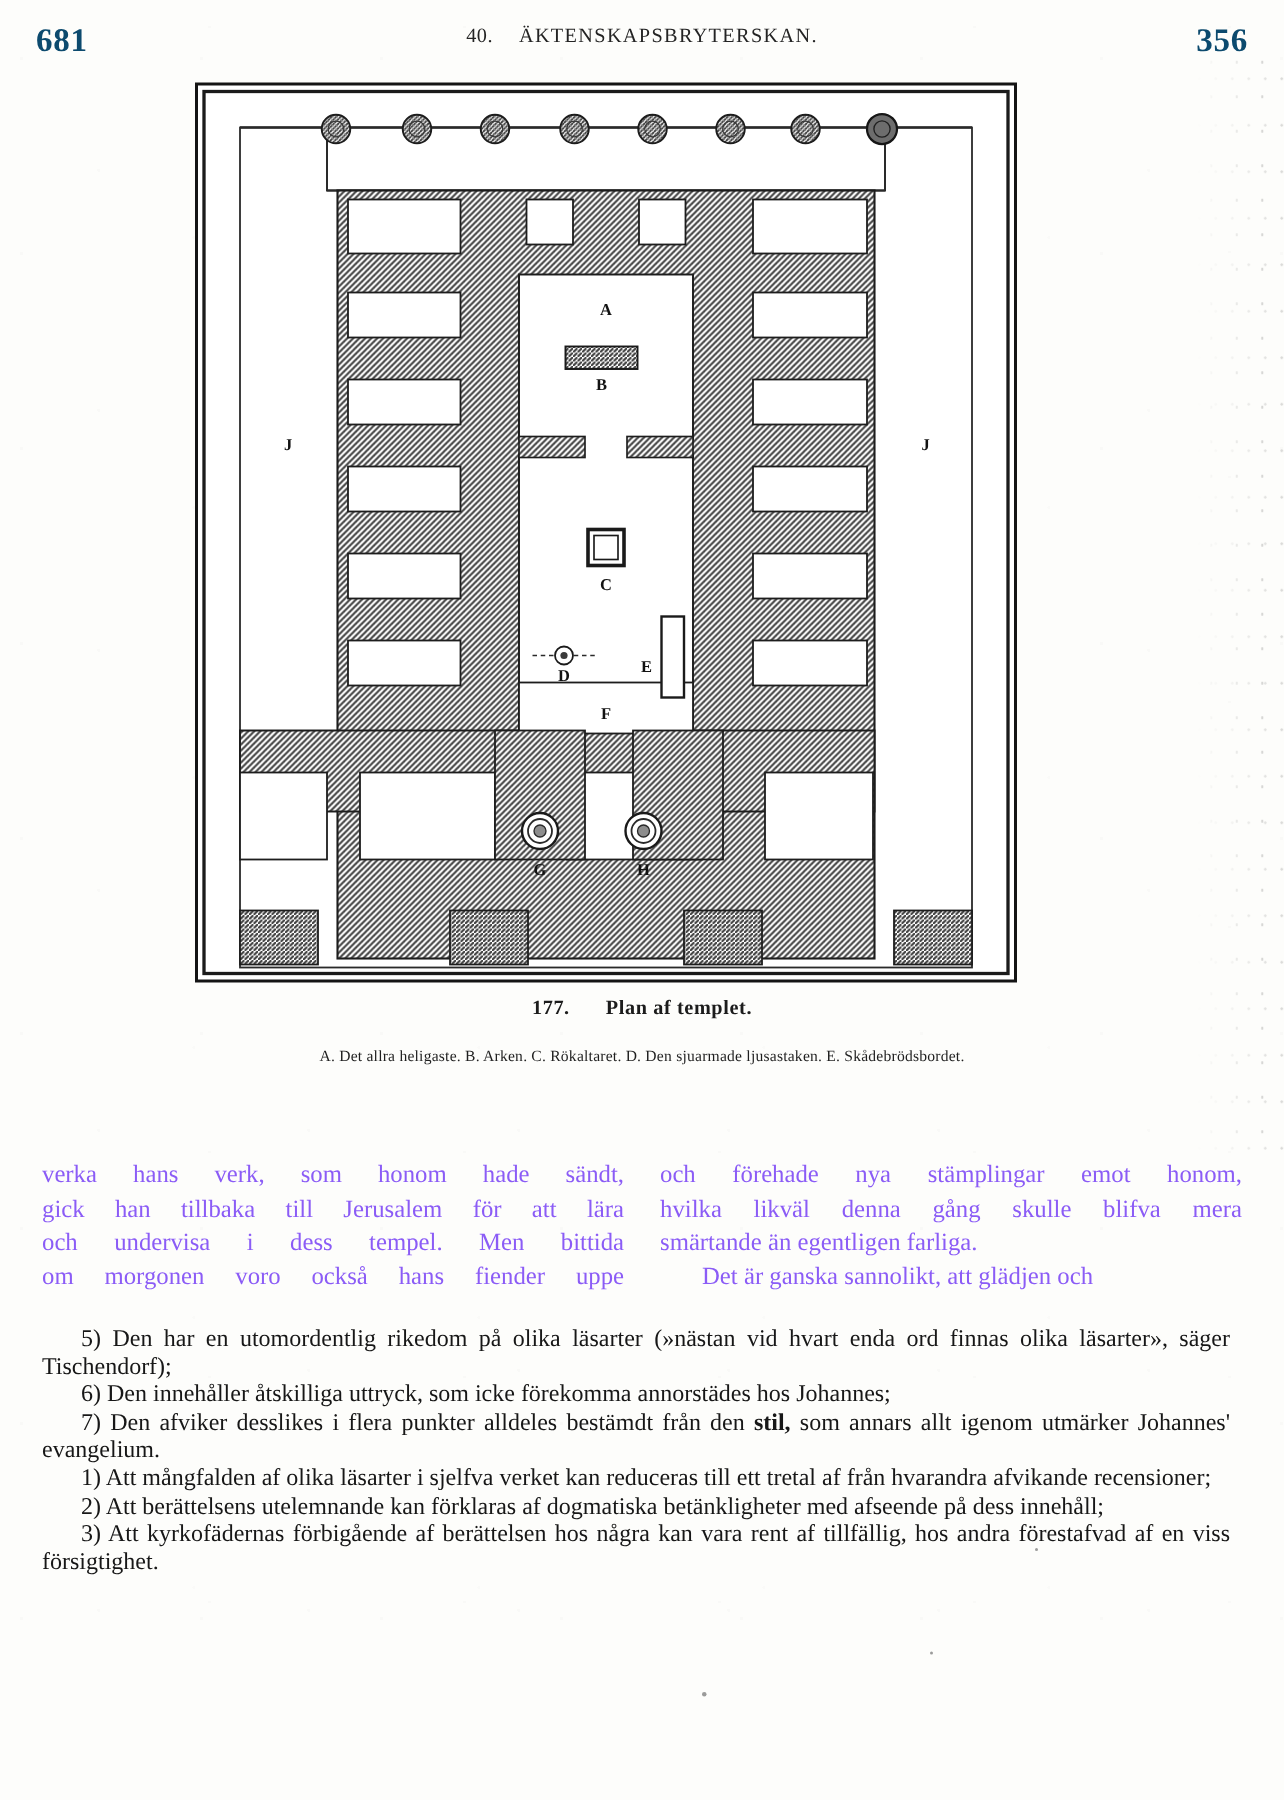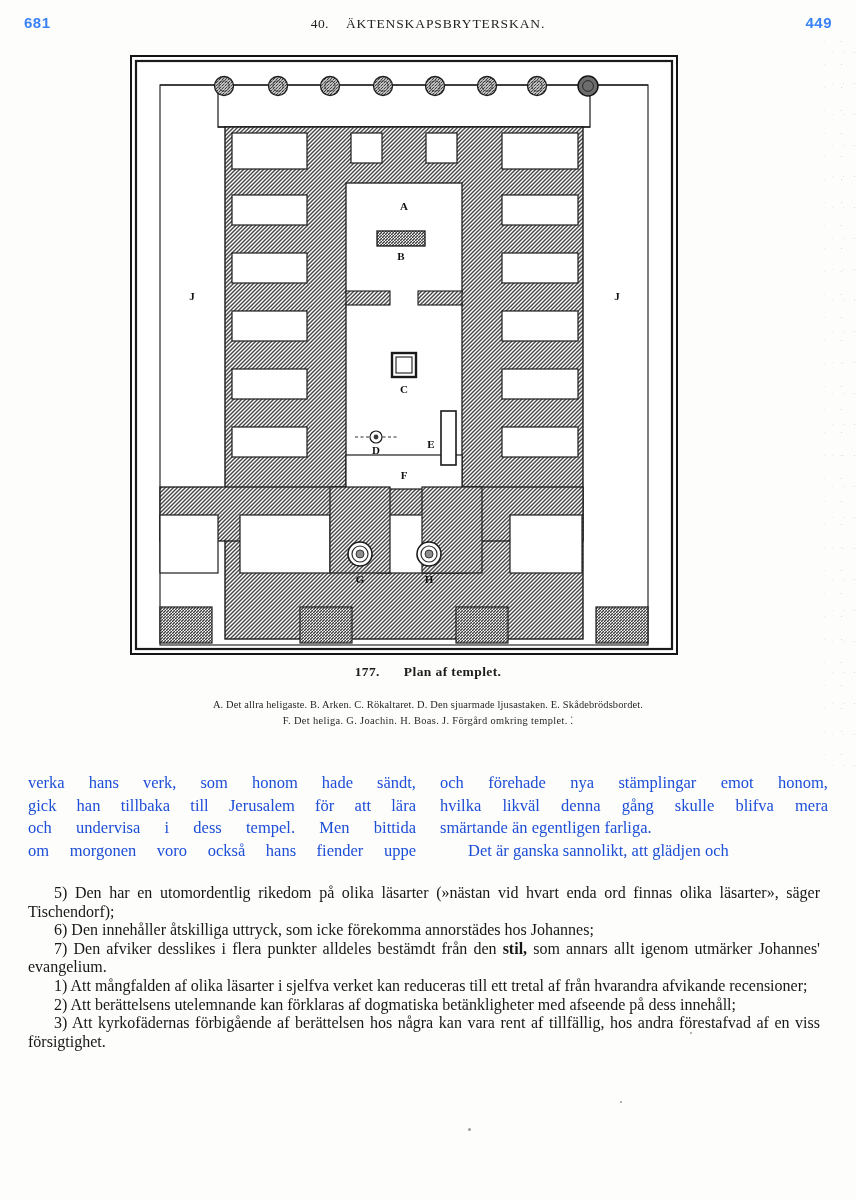--- a/index.html
+++ b/index.html
@@ -52,25 +52,25 @@
 
   
   #running-head {
     position: absolute;
     top: 14px; left: 0; right: 0;
     height: 24px;
   }
   .folio {
     position: absolute;
     top: 0;
-    font-family: Liberation Sans, sans-serif;
-    font-size: 15px;
+    font-family: Liberation Serif, serif;
+    font-size: 22px;
     font-weight: 700;
     letter-spacing: .5px;
-    color: #3b82f6;
+    color: #0c4a6e;
   }
   .folio-left  { left: 24px; }
   .folio-right { right: 24px; }
   .head-title {
     position: absolute;
     left: 0; right: 0;
     text-align: center;
     font-size: 13.5px;
     font-variant: small-caps;
     letter-spacing: .9px;
@@ -130,21 +130,21 @@
     left: 28px;
     top: 772px;
     width: 800px;
     display: flex;
     gap: 24px;
   }
   .body-col {
     width: 388px;
     font-size: 16.5px;
     line-height: 22.5px;
-    color: #1d4ed8;
+    color: #8b5cf6;
   }
   .body-col p { margin: 0; }
   .body-col p.just { text-align: justify; text-align-last: justify; }
   .body-col p.indent { text-indent: 28px; text-align: justify; text-align-last: left;}
 
   
   #footnotes {
     position: absolute;
     left: 28px;
     top: 884px;
@@ -172,21 +172,21 @@
   <div class="scan-noise"></div>
   <div class="edge-speckle"></div>
 
   <div id="running-head">
     <div class="folio folio-left">681</div>
     <div class="head-title">
       <span class="num">40.</span>
       &nbsp;&nbsp;
       <span>ÄKTENSKAPSBRYTERSKAN.</span>
     </div>
-    <div class="folio folio-right">449</div>
+    <div class="folio folio-right">356</div>
   </div>
 
   <div id="figure">
     <div class="plan-frame"></div>
     <svg class="plan-svg" viewBox="0 0 548 600" preserveAspectRatio="none">
       <defs>
 
         <pattern id="wallhatch" width="4" height="4" patternUnits="userSpaceOnUse">
           <rect width="4" height="4" fill="#ffffff"></rect>
           <path d="M0,4 L4,0" stroke="#4a4a4a" stroke-width="1.5"></path>
@@ -343,21 +343,20 @@
       </g>
     </svg>
   </div>
 
   <div id="fig-caption">
     <span class="cap-num">177.</span><span>Plan af templet.</span>
   </div>
 
   <div id="fig-legend">
     <span class="legend-line line1">A. Det allra heligaste.   B. Arken.   C. Rökaltaret.   D. Den sjuarmade ljusastaken.   E. Skådebrödsbordet.</span>
-    <span class="legend-line line2">F. Det heliga.   G. Joachin.   H. Boas.   J. Förgård omkring templet.   ⁚</span>
   </div>
 
   <div id="body-columns">
     <div class="body-col">
       <p class="just">verka hans verk, som honom hade sändt,</p>
       <p class="just">gick han tillbaka till Jerusalem för att lära</p>
       <p class="just">och undervisa i dess tempel.  Men bittida</p>
       <p class="just">om morgonen voro också hans fiender uppe</p>
     </div>
     <div class="body-col">

